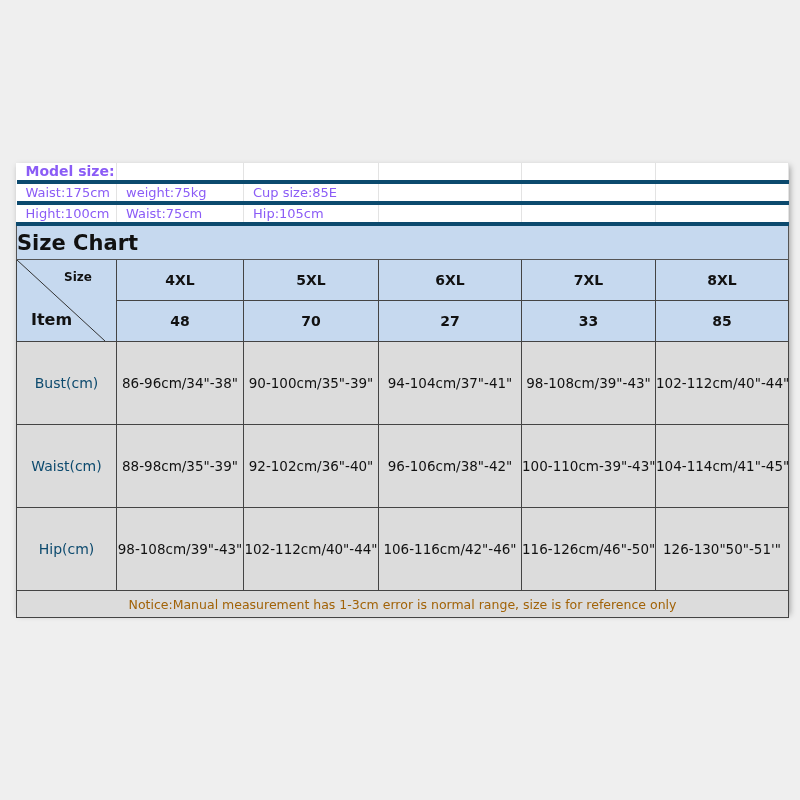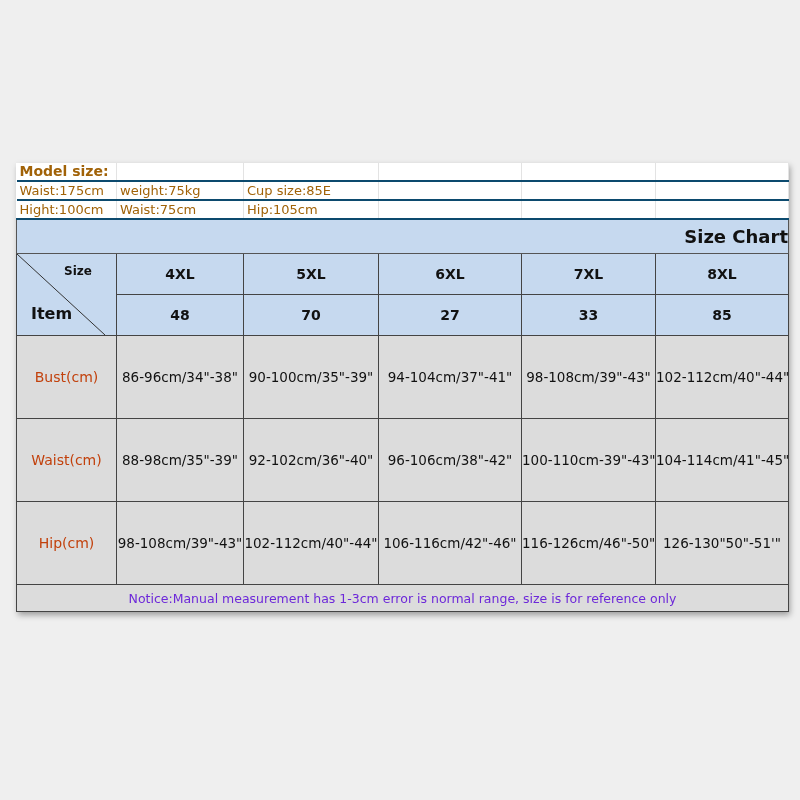--- a/index.html
+++ b/index.html
@@ -8,44 +8,44 @@
     font-family:"DejaVu Sans", sans-serif;
   }
   .sheet {
     position:absolute; left:16px; top:163px; width:772px; height:449px;
     background:#ffffff;
     box-shadow: 2px 3px 6px rgba(0,0,0,0.35);
   }
   table { border-collapse:collapse; table-layout:fixed; width:772px; position:absolute; left:0; top:0; }
   td { padding:0; overflow:hidden; white-space:nowrap; }
   .model td {
-    height:17px; border-right:1px solid #e3e3e3; border-bottom:2px solid #0c4a6e;
-    font-size:13px; color:#a16207; padding-left:3px; line-height:17px;
+    height:17px; border-right:1px solid #e3e3e3; border-bottom:4px solid #0c4a6e;
+    font-size:13px; color:#8b5cf6; padding-left:9px; line-height:17px;
   }
   .model td.bold { font-weight:bold; font-size:14px; }
   .title td {
-    height:33px; background:#c6d9ef; border:1.5px solid #555; text-align:right;
-    font-weight:bold; font-size:18px; color:#111;
+    height:33px; background:#c6d9ef; border:1.5px solid #555; text-align:left;
+    font-weight:bold; font-size:21px; color:#111;
   }
   .hdr td {
     height:40px; background:#c6d9ef; border:1.5px solid #444; text-align:center;
     font-weight:bold; font-size:14px; color:#111;
   }
   .corner { position:relative;margin-left:14px; }
   .corner svg { position:absolute; left:0; top:0; }
   .corner .size-lbl { position:absolute; right:24px; top:10px; font-size:12px; font-weight:bold; }
   .corner .item-lbl { position:absolute; left:14px; bottom:12px; font-size:16px; font-weight:bold; }
   .data td {
     height:82px; background:#dcdcdc; border:1.5px solid #444; text-align:center;
     font-size:13.5px; color:#111;
   }
-  .data td.label { color:#c2410c; font-size:14px; }
+  .data td.label { color:#0c4a6e; font-size:14px; }
   .notice td {
     height:26px; background:#dcdcdc; border:1.5px solid #444; text-align:center;
-    font-size:12.5px; color:#6d28d9;
+    font-size:12.5px; color:#a16207;
   }
 </style>
 </head>
 <body>
 
 <div class="sheet">
   <table>
     <colgroup>
       <col style="width:100px">
         <col style="width:127px">

